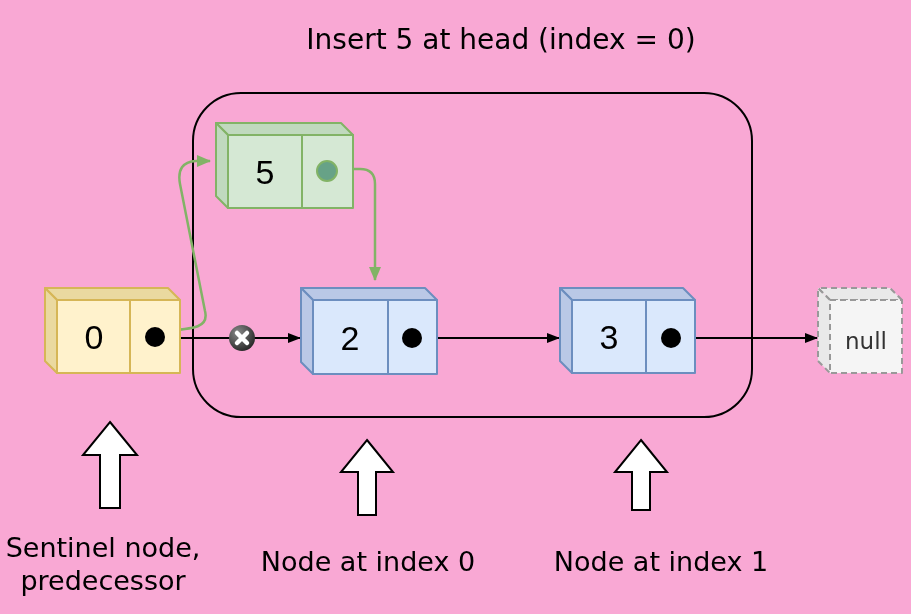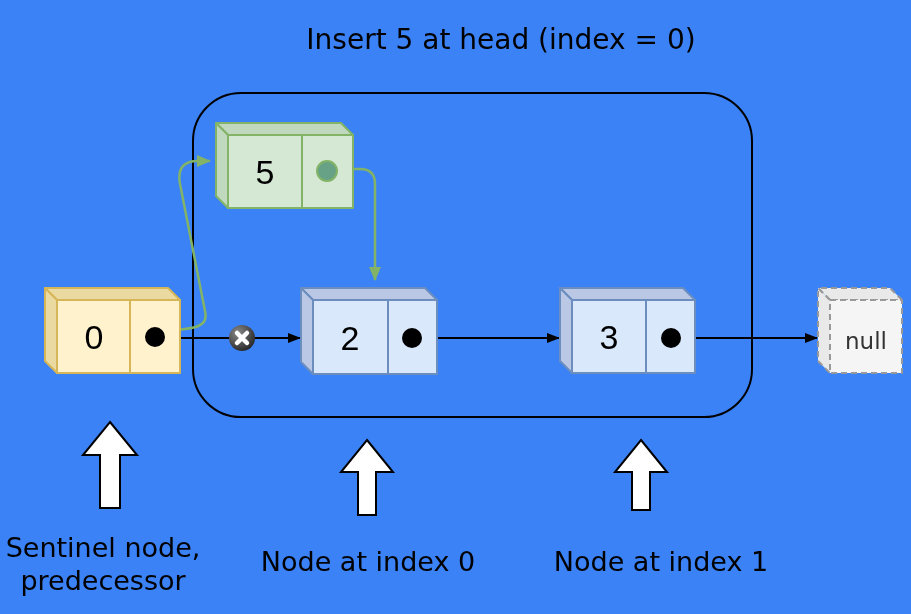--- a/index.html
+++ b/index.html
@@ -1,16 +1,16 @@
 <!DOCTYPE html>
 <html><head>
 <meta charset="utf-8">
 <style>
   html,body { margin:0; padding:0; background:#ffffff; }
-  .stage { position:relative; width:911px; height:614px; background:#3b82f6; overflow:hidden; }
+  .stage { position:relative; width:911px; height:614px; background:#f9a8d4; overflow:hidden; }
   svg { display:block; }
   text { font-family:"DejaVu Sans", sans-serif; fill:#000; }
   .t-title { font-size:28px; }
   .t-node  { font-size:34px; font-family:"Liberation Sans", sans-serif; }
   .t-null  { font-size:23px; fill:#333; }
   .t-label { font-size:27px; }
   .mid { text-anchor:middle; }
 </style>
 </head>
 <body>

